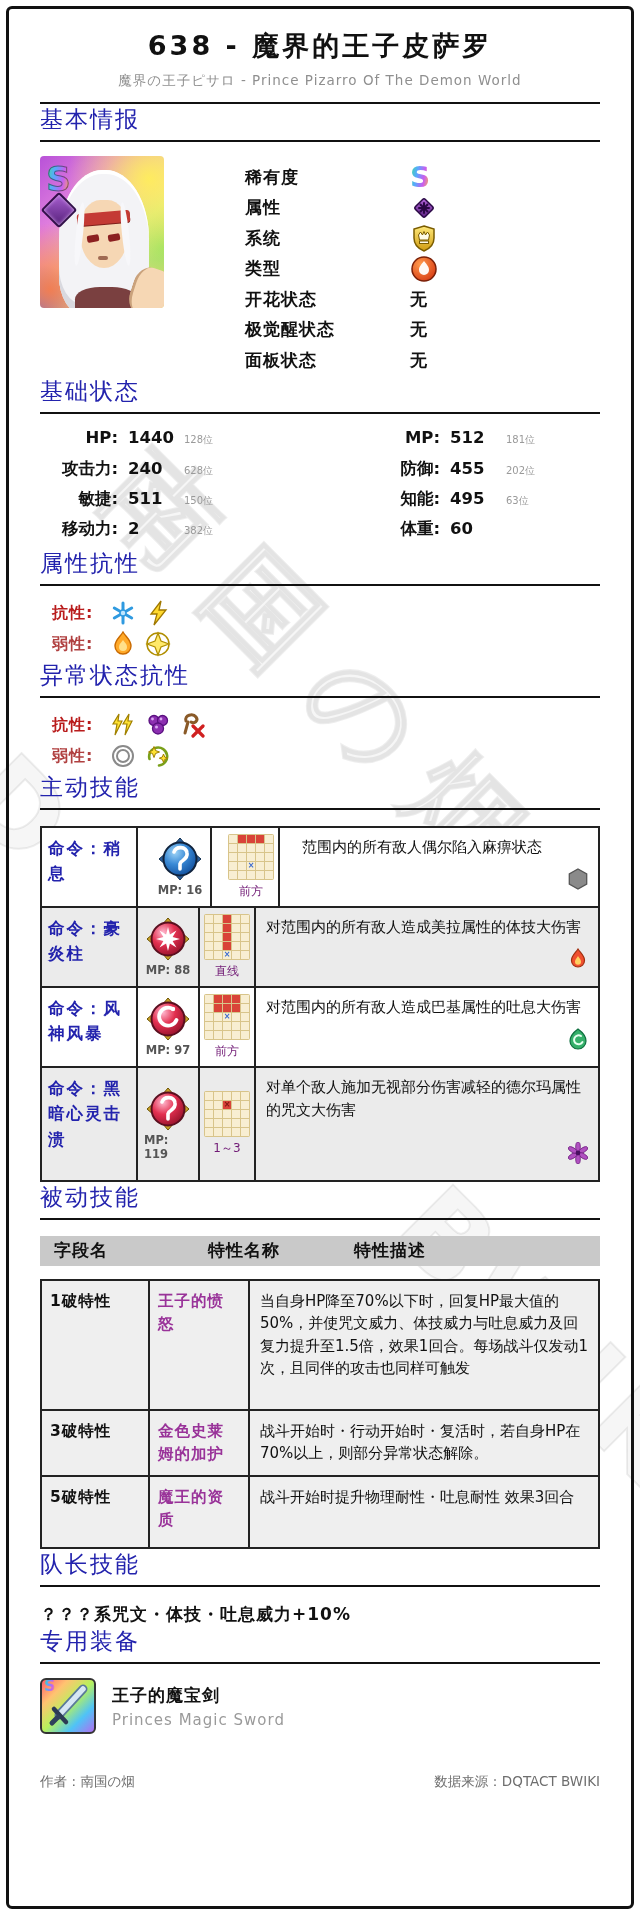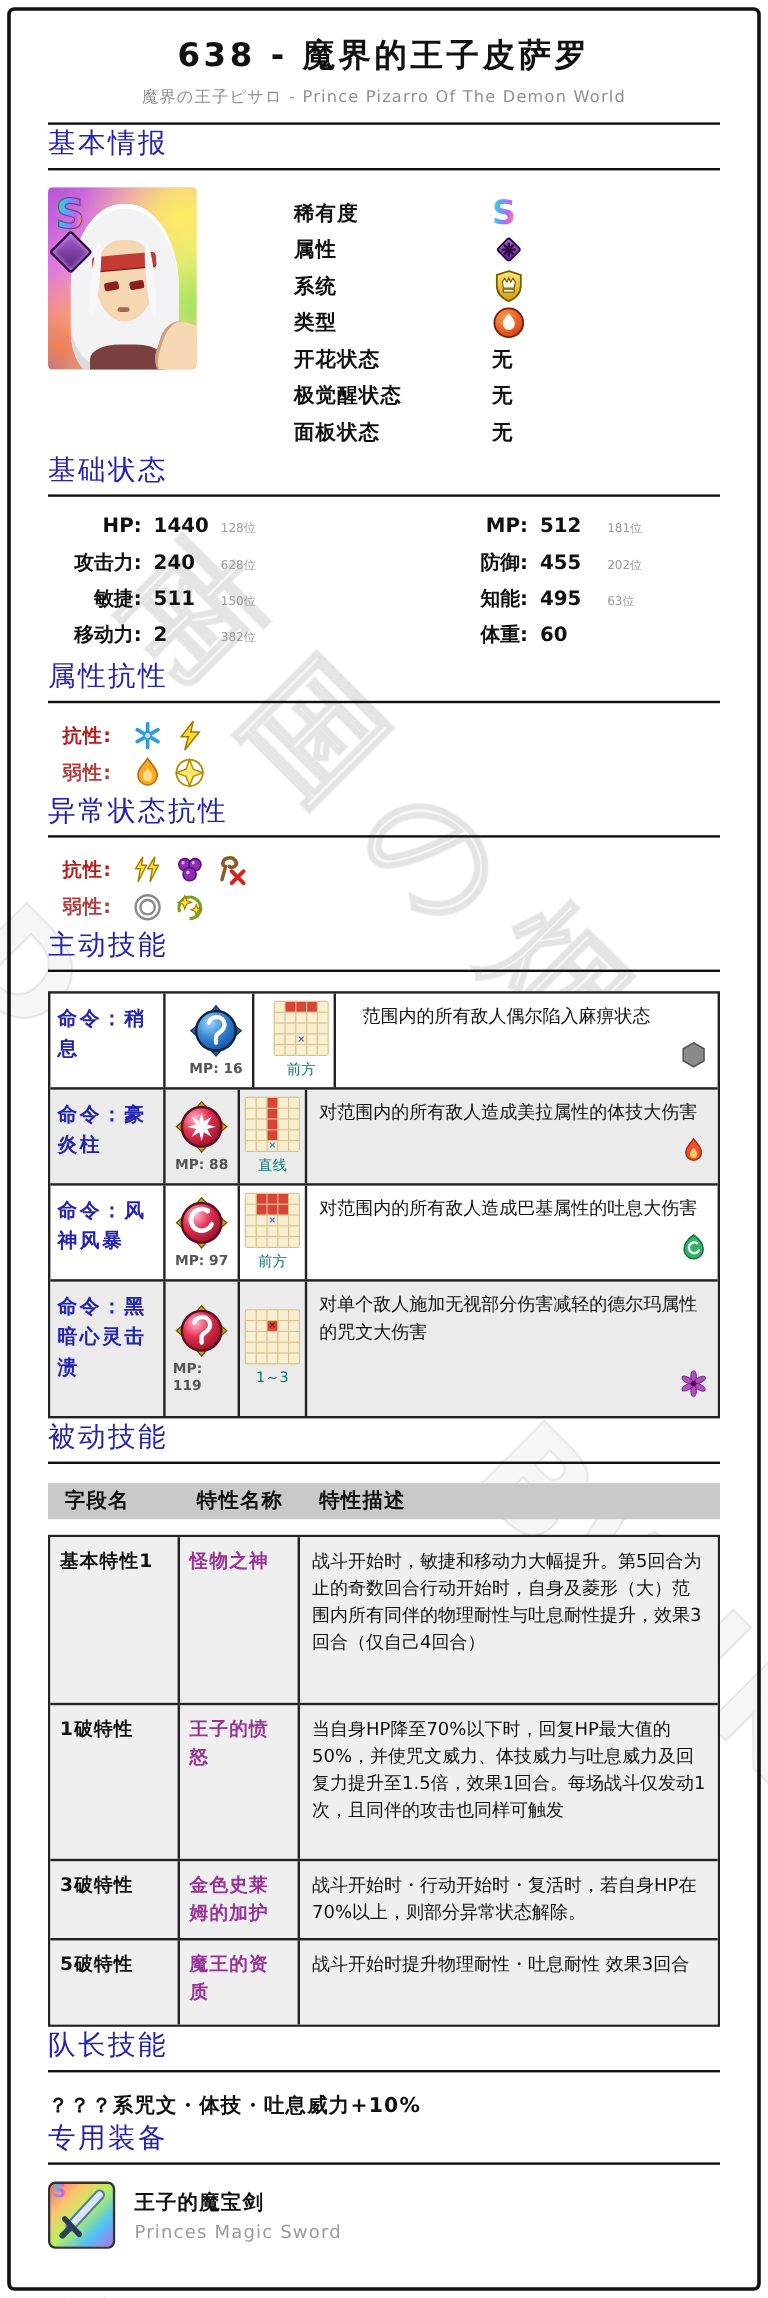--- a/index.html
+++ b/index.html
@@ -71,28 +71,28 @@
   .amp{font-size:11.5px;color:#555;font-weight:bold;}
   .arange{display:flex;flex-direction:column;align-items:center;justify-content:center;gap:3px;}
   .range-grid{display:grid;grid-template-columns:repeat(5,8px);grid-auto-rows:8px;gap:1px;background:#d8c48a;padding:1px;border-radius:2px;}
   .range-grid .cell{background:#f8eed2;}
   .range-grid .cell.red{background:#d94338;}
   .range-grid .cell{display:flex;align-items:center;justify-content:center;font-size:8px;line-height:1;}
   .range-grid .cell.xmark{color:#3a6ad0;font-weight:bold;}
   .range-grid .cell.xmark::after{content:"×";}
   .range-grid .cell.xin{color:#7e1810;font-weight:bold;}
   .range-grid .cell.xin::after{content:"×";}
-  .rglabel{font-size:12px;color:#0f766e;}
+  .rglabel{font-size:12px;color:#701a75;}
   .adesc{position:relative;font-size:15px;line-height:1.55;padding:8px 10px;min-height:52px;}
   .arow:nth-child(1) .adesc{min-height:56px;}
   .arow:nth-child(4) .adesc{min-height:96px;}
   .aelem{position:absolute;right:9px;bottom:8px;}
 
   
-  .pheader{margin-top:16px;height:30px;background:#c9c9c9;display:grid;grid-template-columns:110px 102px 1fr;align-items:center;font-weight:bold;font-size:17px;}
+  .pheader{margin-top:16px;height:30px;background:#c9c9c9;display:grid;grid-template-columns:110px 102px 1fr;align-items:center;font-weight:bold;font-size:17px;gap:44px;}
   .pheader span{padding-left:14px;letter-spacing:1px;}
   .ptable{margin-top:13px;border:2px solid #222;}
   .prow{display:grid;grid-template-columns:108px 100px 1fr;border-top:2px solid #222;background:#efefef;}
   .prow:first-child{border-top:none;}
   .pcell{border-right:2px solid #222;padding:9px 8px;font-size:15.5px;line-height:1.5;}
   .pcell:last-child{border-right:none;}
   .pfield{font-weight:bold;letter-spacing:1px;}
   .pname{color:#993399;font-weight:bold;letter-spacing:1px;}
   .pdesc{font-size:15px;padding:9px 10px;}
   .prow.r1{min-height:138px;}
@@ -563,25 +563,20 @@
       </div>
     </div>
 
     <h2 class="sec mt24">被动技能</h2>
     <div class="pheader">
       <span>字段名</span>
       <span>特性名称</span>
       <span>特性描述</span>
     </div>
     <div class="ptable">
-      <div class="prow r1">
-        <div class="pcell pfield">基本特性1</div>
-        <div class="pcell pname">怪物之神</div>
-        <div class="pcell pdesc">战斗开始时，敏捷和移动力大幅提升。第5回合为止的奇数回合行动开始时，自身及菱形（大）范围内所有同伴的物理耐性与吐息耐性提升，效果3回合（仅自己4回合）</div>
-      </div>
       <div class="prow r2">
         <div class="pcell pfield">1破特性</div>
         <div class="pcell pname">王子的愤怒</div>
         <div class="pcell pdesc">当自身HP降至70%以下时，回复HP最大值的50%，并使咒文威力、体技威力与吐息威力及回复力提升至1.5倍，效果1回合。每场战斗仅发动1次，且同伴的攻击也同样可触发</div>
       </div>
       <div class="prow r3">
         <div class="pcell pfield">3破特性</div>
         <div class="pcell pname">金色史莱姆的加护</div>
         <div class="pcell pdesc">战斗开始时・行动开始时・复活时，若自身HP在70%以上，则部分异常状态解除。</div>
       </div>

